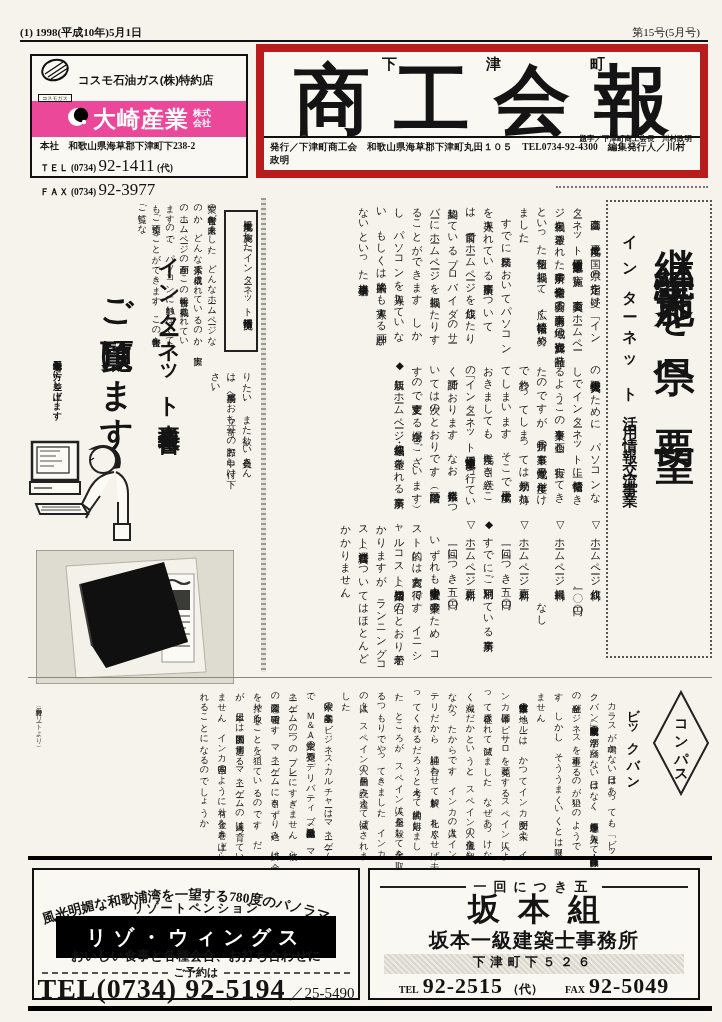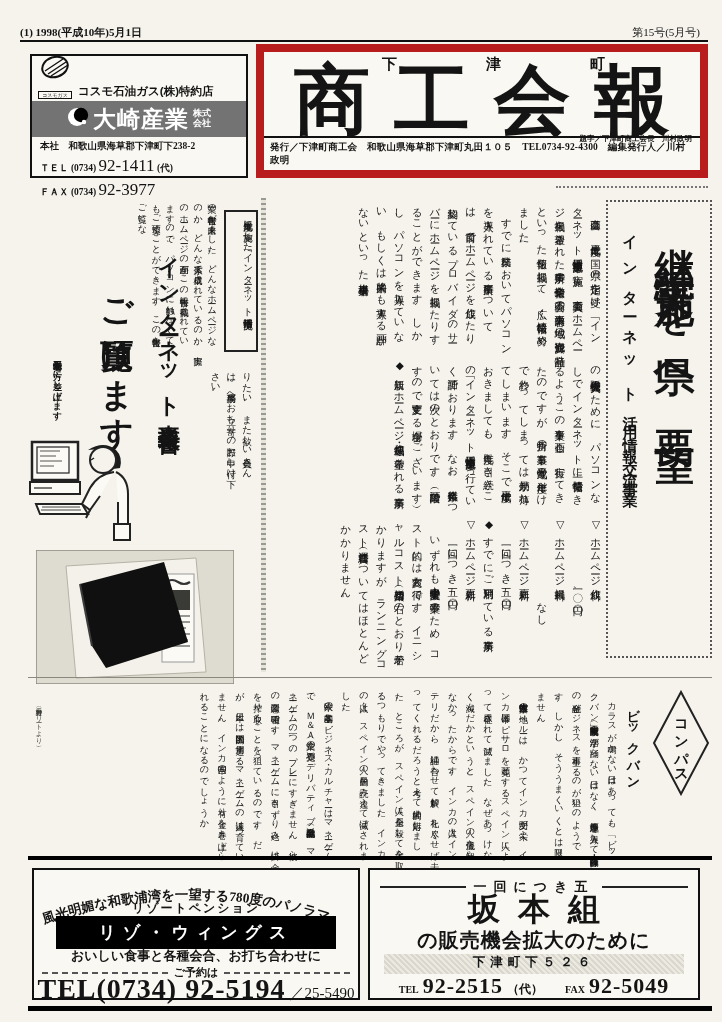--- a/index.html
+++ b/index.html
@@ -11,24 +11,24 @@
   .v{writing-mode:vertical-rl;text-orientation:mixed;white-space:pre-line;}
   .abs{position:absolute;}
   .sans{font-family:"Liberation Sans","DejaVu Sans",sans-serif;}
 
   
   .date-line{left:20px;top:25px;font-size:11px;font-weight:bold;}
   .issue-no{right:22px;top:25px;font-size:11px;font-weight:normal;}
   .top-rule{left:20px;top:40px;width:688px;height:2px;background:#111;}
 
   .sponsor-box{left:30px;top:54px;width:218px;height:124px;border:2px solid #111;background:#faf8f2;box-sizing:border-box;}
-  .sponsor-top{display:flex;align-items:flex-end;gap:6px;padding:5px 10px 2px 6px;height:38px;}
+  .sponsor-top{display:flex;align-items:center;gap:6px;padding:5px 10px 2px 6px;height:38px;}
   .dealer-line{font-size:11.5px;font-weight:bold;font-family:"Liberation Sans",sans-serif;}
   .cosmo-label{font-size:5px;border:1px solid #111;padding:0 1px;display:block;text-align:center;}
-  .sponsor-bar{background:#737373;color:#fff;height:36px;display:flex;align-items:center;justify-content:center;gap:4px;}
+  .sponsor-bar{background:#ec4899;color:#fff;height:36px;display:flex;align-items:center;justify-content:center;gap:4px;}
   .company-name{font-size:23px;font-weight:bold;font-family:"Liberation Sans",sans-serif;letter-spacing:1px;}
   .company-type{font-size:9px;line-height:1.1;font-weight:bold;font-family:"Liberation Sans",sans-serif;}
   .sponsor-addr{padding:3px 8px;font-size:9.5px;font-weight:bold;line-height:1.45;}
   .tel-big{font-size:17px;font-weight:normal;}
 
   .title-box{left:256px;top:44px;width:452px;height:134px;border:8px solid #b91c1c;background:#faf8f2;box-sizing:border-box;}
   .title-main{position:absolute;left:0;right:0;top:10px;text-align:center;
     font-size:76px;font-weight:bold;letter-spacing:24px;line-height:1;text-indent:24px;}
   .title-small{position:absolute;top:3px;font-size:15px;font-weight:bold;}
   .ts1{left:118px;} .ts2{left:222px;} .ts3{left:326px;}
@@ -75,22 +75,22 @@
 
   
   .heavy-rule-top{left:28px;top:856px;width:684px;height:4px;background:#000;}
   .heavy-rule-bottom{left:28px;top:1006px;width:684px;height:5px;background:#000;}
 
   .ad{border:2px solid #111;background:#faf8f2;box-sizing:border-box;}
   .ad-resort{left:32px;top:868px;width:328px;height:132px;}
   .arc-svg{position:absolute;left:0;top:0;width:100%;height:62px;}
   .resort-cat{position:absolute;left:0;right:0;top:30px;text-align:center;font-size:12px;font-weight:bold;
     font-family:"Liberation Sans",sans-serif;letter-spacing:2px;}
-  .resort-name-bar{position:absolute;left:22px;right:22px;top:46px;height:33px;background:#000;color:#fff;
-    display:flex;align-items:center;justify-content:center;font-size:17px;font-weight:bold;
+  .resort-name-bar{position:absolute;left:22px;right:22px;top:46px;height:42px;background:#000;color:#fff;
+    display:flex;align-items:center;justify-content:center;font-size:20px;font-weight:bold;
     font-family:"Liberation Sans",sans-serif;letter-spacing:7px;}
   .resort-tagline{position:absolute;left:0;right:0;top:77px;text-align:center;font-size:13px;font-weight:bold;
     font-family:"Liberation Sans",sans-serif;}
   .reserve-row{position:absolute;left:8px;right:8px;top:95px;display:flex;align-items:center;gap:6px;
     font-size:11px;font-weight:bold;}
   .reserve-row .dash{flex:1;border-top:2px dashed #555;height:0;}
   .resort-tel{position:absolute;left:0;right:0;top:103px;text-align:center;}
   .resort-tel .main{font-size:28px;font-weight:bold;letter-spacing:1px;}
   .resort-tel .sub{font-size:15px;}
 
@@ -277,21 +277,21 @@
     </div>
   </div>
 
   <div class="abs ad ad-sakamoto">
     <div class="saka-cat-row">
       <span class="rule"></span>
       <span class="saka-cat">一回につき五</span>
       <span class="rule"></span>
     </div>
     <div class="saka-name">坂本組</div>
-    <div class="saka-subname">の販売機会拡大のために</div>
+    <div class="saka-subname">坂本一級建築士事務所</div>
     <div class="saka-addr">下津町下５２６</div>
     <div class="saka-tel-row">
       <span class="sm">TEL</span>
       <span class="num">92-2515</span>
       <span class="mid">（代）</span>
       <span class="gap"></span>
       <span class="sm">FAX</span>
       <span class="num">92-5049</span>
     </div>
   </div>

